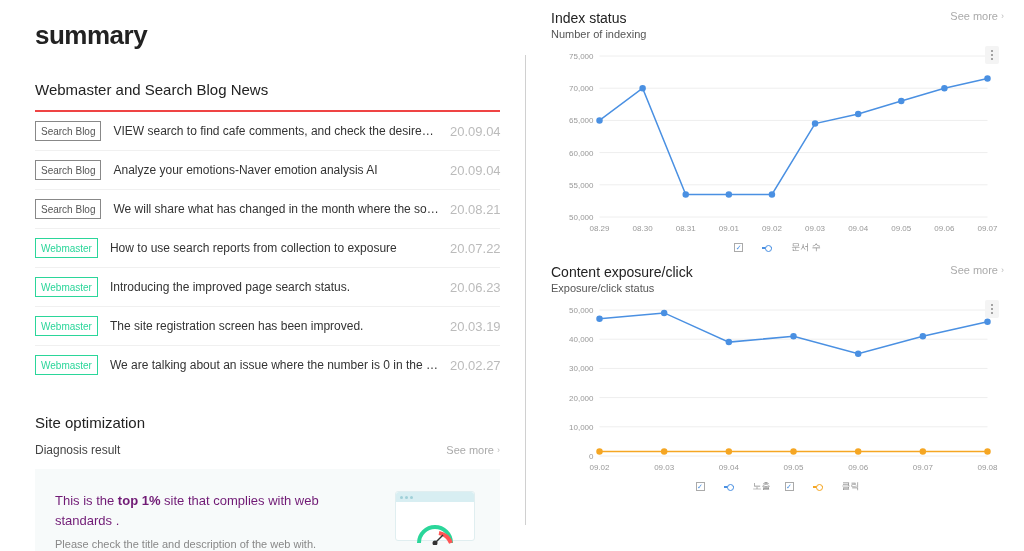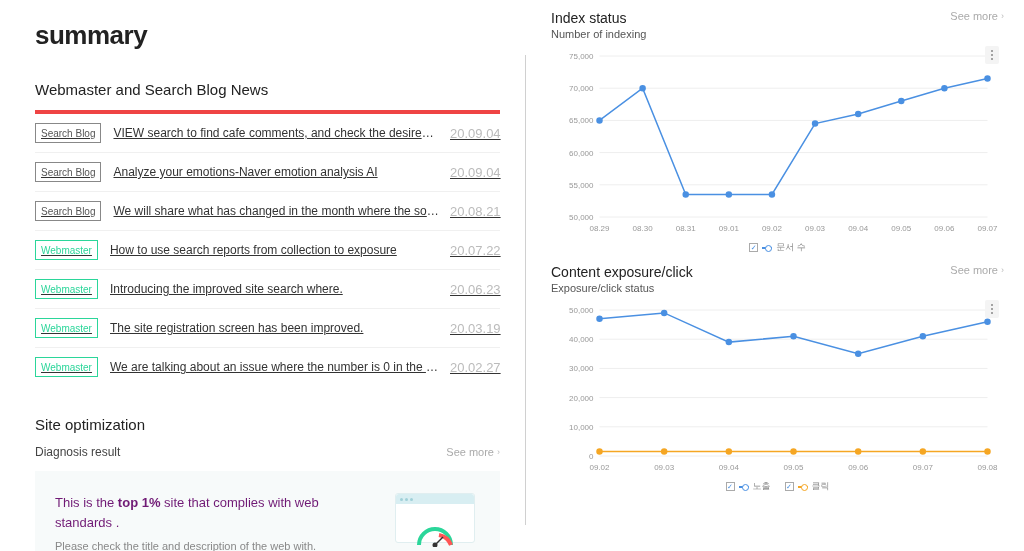--- a/index.html
+++ b/index.html
@@ -34,22 +34,21 @@
     margin-bottom: 30px;
     letter-spacing: -0.5px;
   }
   .section-title {
     font-size: 15px;
     font-weight: 400;
     color: #222;
     margin-bottom: 12px;
   }
   .news-list {
-    border-top: 4px solid #ef4444;
-    text-decoration: underline;
+    border-top: 2px solid #ef4444;
   }
   .news-row {
     display: flex;
     align-items: center;
     padding: 9px 0;
     border-bottom: 1px solid #f0f0f0;
     cursor: pointer;
   }
   .news-row:last-child { border-bottom: none; }
   .badge {
@@ -170,21 +169,21 @@
   .grid-line { stroke: #eee; stroke-width: 1; }
   .data-line { stroke: #4a90e2; stroke-width: 1.5; fill: none; }
   .data-line.orange { stroke: #f5a623; }
   .data-pt { fill: #4a90e2; }
   .data-pt.orange { fill: #f5a623; }
   .legend-row {
     display: flex; justify-content: center; gap: 14px;
     font-size: 9px; color: #888;
     margin-top: 2px;
   }
-  .legend-item { display: flex; align-items: center; gap: 4px; }
+  .legend-item { display: flex; align-items: center; gap: 19px; }
   .legend-cb {
     width: 9px; height: 9px; border: 1px solid #aaa;
     display:inline-flex; align-items:center; justify-content:center;
     font-size:7px; color:#4a90e2;
   }
   .legend-sym { width:10px; height:2px; position:relative; }
   .legend-sym::before { content:""; position:absolute; left:3px; top:-2px; width:5px; height:5px; border:1px solid; border-radius:50%; background:#fff; }
   .legend-sym.blue{ background:#4a90e2;} .legend-sym.blue::before{border-color:#4a90e2;}
   .legend-sym.orange{ background:#f5a623;} .legend-sym.orange::before{border-color:#f5a623;}
 </style>
@@ -213,21 +212,21 @@
             <span class="news-title">We will share what has changed in the month where the source/creator …</span>
             <span class="news-date">20.08.21</span>
           </div>
           <div class="news-row">
             <span class="badge webmaster">Webmaster</span>
             <span class="news-title">How to use search reports from collection to exposure</span>
             <span class="news-date">20.07.22</span>
           </div>
           <div class="news-row">
             <span class="badge webmaster">Webmaster</span>
-            <span class="news-title">Introducing the improved site search where.</span>
+            <span class="news-title">Introducing the improved page search status.</span>
             <span class="news-date">20.06.23</span>
           </div>
           <div class="news-row">
             <span class="badge webmaster">Webmaster</span>
             <span class="news-title">The site registration screen has been improved.</span>
             <span class="news-date">20.03.19</span>
           </div>
           <div class="news-row">
             <span class="badge webmaster">Webmaster</span>
             <span class="news-title">We are talking about an issue where the number is 0 in the recent conte…</span>

